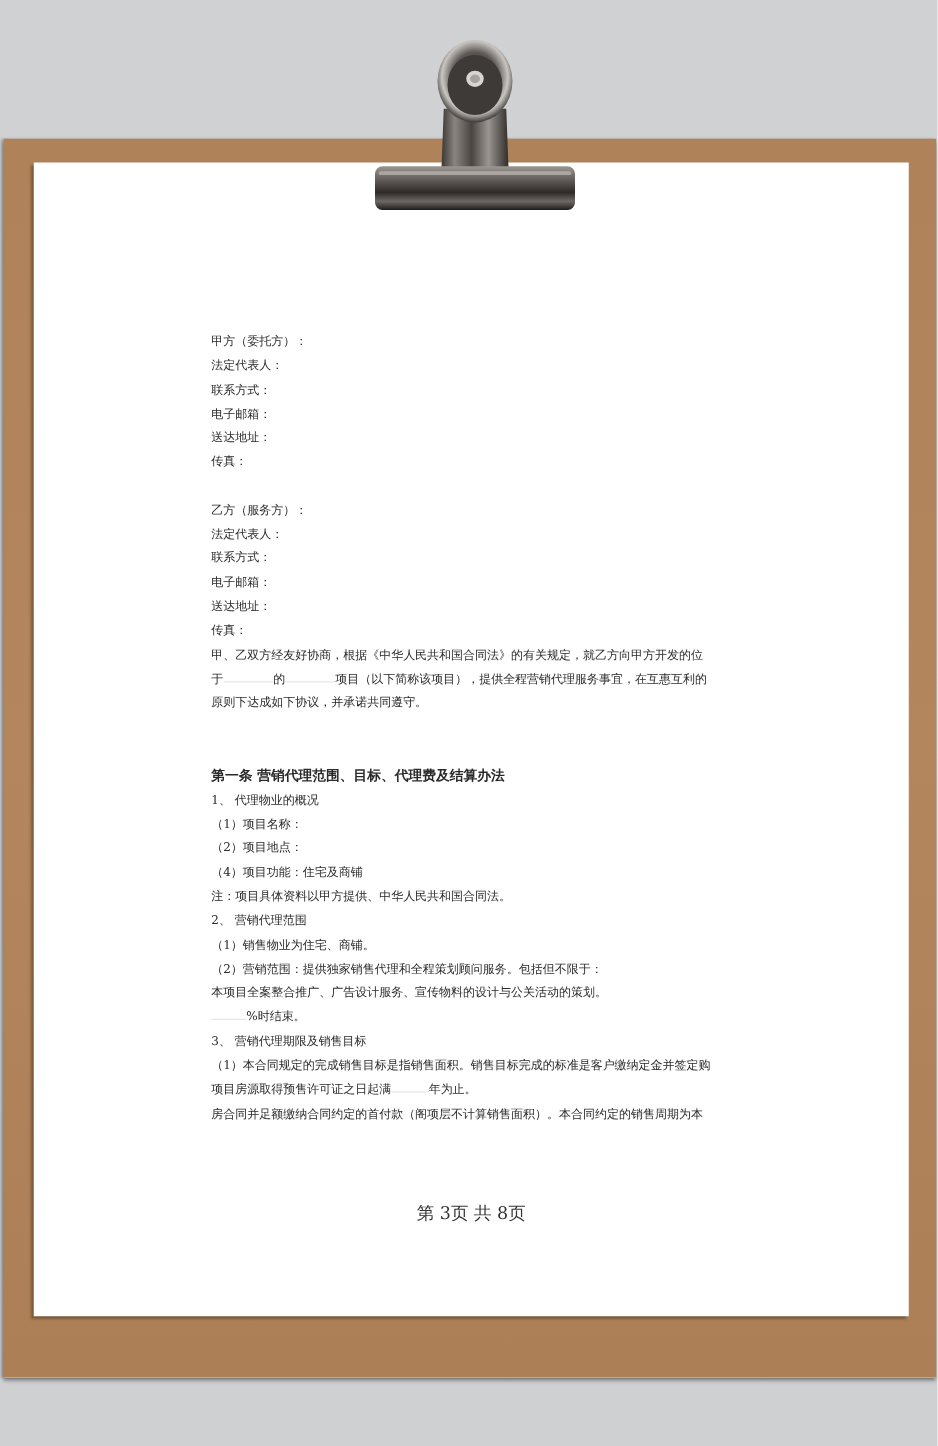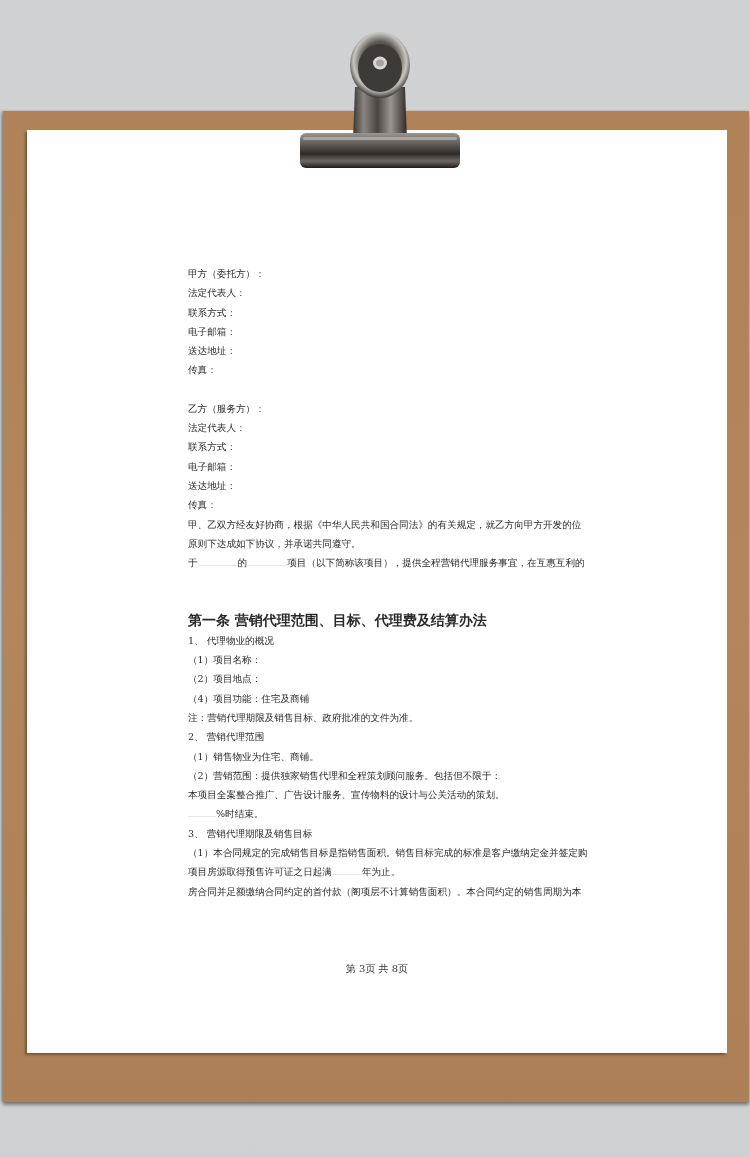--- a/index.html
+++ b/index.html
@@ -13,32 +13,32 @@
       background: linear-gradient(180deg, #b08259 0%, #b3865d 50%, #ad7f56 100%);
       box-shadow: 0 3px 3px rgba(60,60,60,0.55), -2px 0 2px rgba(90,90,90,0.4);
     }
     .paper {
       position: absolute; left: 27px; top: 130px; width: 700px; height: 923px;
       background: #ffffff;
       box-shadow: -2px 2px 2px rgba(60,40,20,0.45);
     }
     .clip { position: absolute; left: 295px; top: 25px; width: 170px; height: 145px; }
     .doc {
-      position: absolute; left: 188px; top: 264px; width: 410px;
+      position: absolute; left: 169px; top: 264px; width: 410px;
       font-size: 9.6px; color: #2a2a2a; line-height: 19.3px;
     }
     .line { white-space: nowrap; }
     .gap { height: 19px; }
     .gap2 { height: 39px; }
-    .heading { font-weight: bold; font-family: "DejaVu Sans", "Liberation Sans", sans-serif; font-size: 14px; }
+    .heading { font-weight: bold; font-family: "DejaVu Sans", "Liberation Sans", sans-serif; font-size: 11px; }
     .blank { display: inline-block; border-bottom: 1px solid #e8e8e8; height: 9px; vertical-align: baseline; }
     .b30 { width: 30px; } .b40 { width: 40px; } .b28 { width: 28px; }
     .footer {
       position: absolute; left: 27px; width: 700px; top: 962px; text-align: center;
-      font-size: 10px; color: #333;
+      font-size: 14px; color: #333;
     }
   </style>
 </head>
 <body>
 
 <div class="board"></div>
 <div class="paper"></div>
 
 <svg class="clip" viewBox="0 0 170 145">
   <defs>
@@ -81,30 +81,30 @@
   <div class="line">传真：</div>
   <div class="gap"></div>
   <div class="line">乙方（服务方）：</div>
   <div class="line">法定代表人：</div>
   <div class="line">联系方式：</div>
   <div class="line">电子邮箱：</div>
   <div class="line">送达地址：</div>
   <div class="line">传真：</div>
 
   <div class="line">甲、乙双方经友好协商，根据《中华人民共和国合同法》的有关规定，就乙方向甲方开发的位</div>
+  <div class="line"><span>于</span><span class="blank b40"></span><span>的</span><span class="blank b40"></span><span>项目（以下简称该项目），提供全程营销代理服务事宜，在互惠互利的</span></div>
   <div class="line">原则下达成如下协议，并承诺共同遵守。</div>
-  <div class="line"><span>于</span><span class="blank b40"></span><span>的</span><span class="blank b40"></span><span>项目（以下简称该项目），提供全程营销代理服务事宜，在互惠互利的</span></div>
 
   <div class="gap2"></div>
   <div class="line heading">第一条  营销代理范围、目标、代理费及结算办法</div>
   <div class="line">1、  代理物业的概况</div>
   <div class="line">（1）项目名称：</div>
   <div class="line">（2）项目地点：</div>
   <div class="line">（4）项目功能：住宅及商铺</div>
-  <div class="line">注：营销代理期限及销售目标、政府批准的文件为准。</div>
+  <div class="line">注：项目具体资料以甲方提供、中华人民共和国合同法。</div>
 
   <div class="line">2、  营销代理范围</div>
   <div class="line">（1）销售物业为住宅、商铺。</div>
   <div class="line">（2）营销范围：提供独家销售代理和全程策划顾问服务。包括但不限于：</div>
   <div class="line">本项目全案整合推广、广告设计服务、宣传物料的设计与公关活动的策划。</div>
   <div class="line"><span class="blank b28"></span><span>%时结束。</span></div>
 
   <div class="line">3、  营销代理期限及销售目标</div>
   <div class="line">（1）本合同规定的完成销售目标是指销售面积。销售目标完成的标准是客户缴纳定金并签定购</div>
   <div class="line"><span>项目房源取得预售许可证之日起满</span><span class="blank b30"></span><span>年为止。</span></div>

